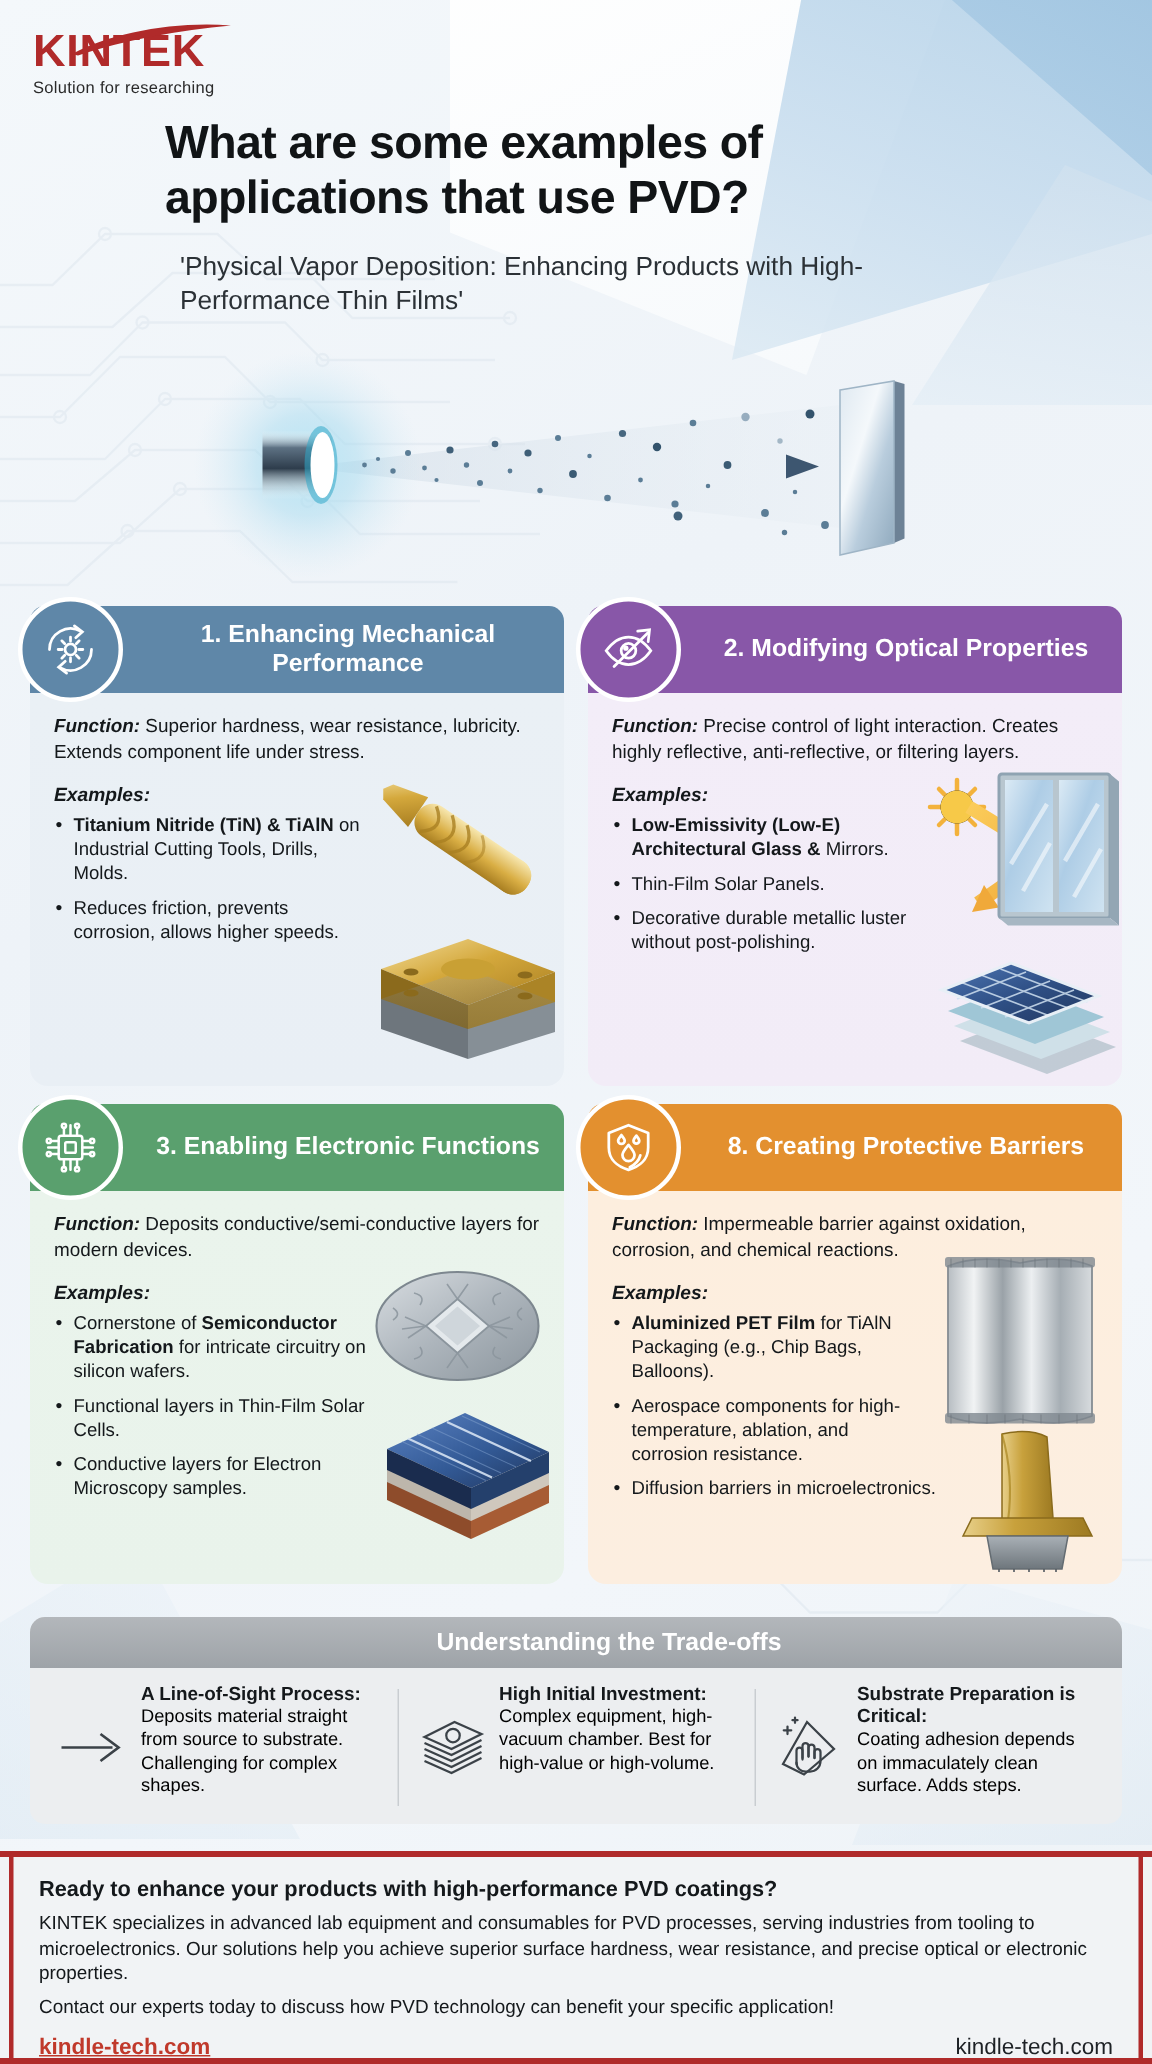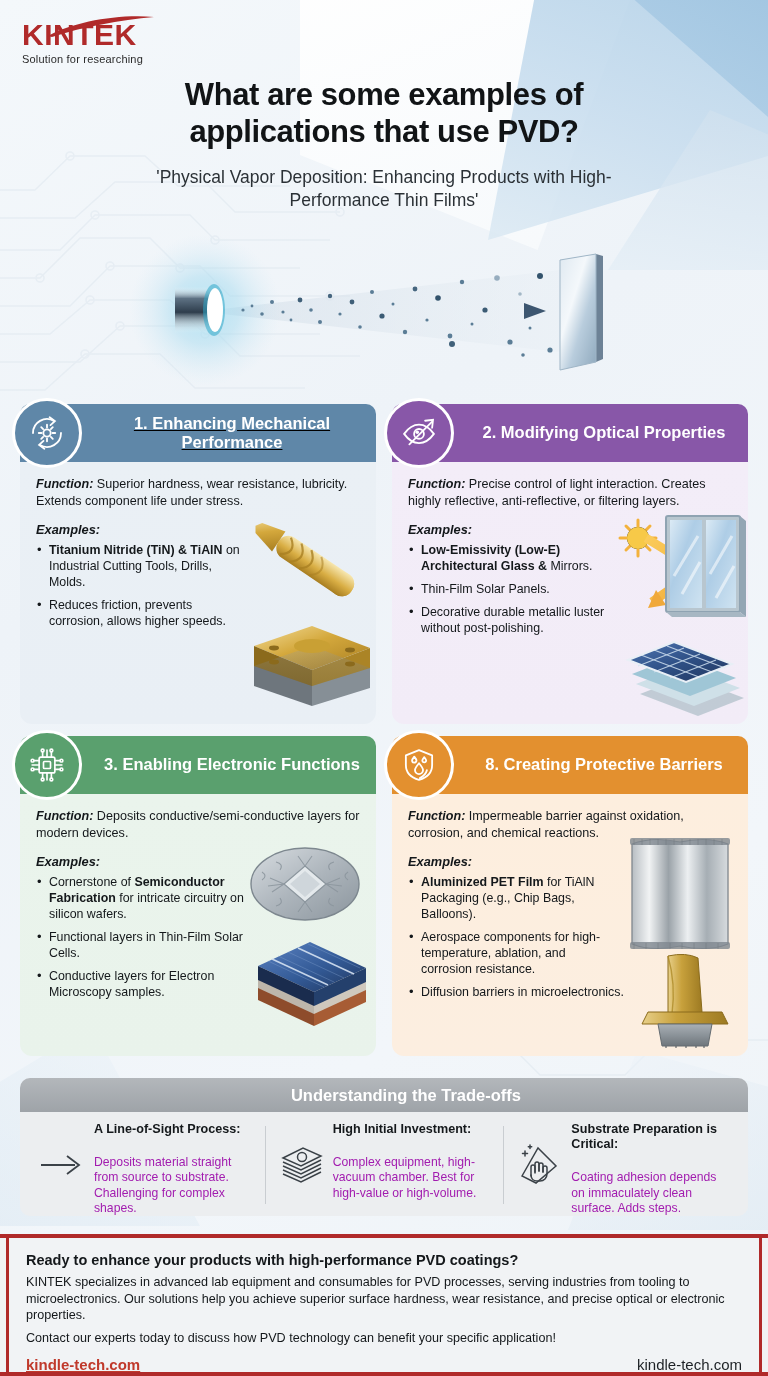--- a/index.html
+++ b/index.html
@@ -60,21 +60,21 @@
   .logo-mark { position: relative; width: 145px; height: 34px; }
   .logo-word {
     font-family: "Liberation Sans", sans-serif;
     font-size: 30px; font-weight: 700; letter-spacing: .5px;
     color: #b02a2a; line-height: 34px;
   }
   .logo-swoosh { position: absolute; left: 24px; top: -2px; }
   .logo-tag {
     font-size: 11px; color: #2a2a2a; margin-top: 1px; letter-spacing: .2px;
   }
-  .title-block { position: absolute; left: 0; right: 0; top: 76px; text-align: center; }
+  .title-block { position: absolute; left: 0; right: 0; top: 76px; text-align: left; }
   .main-title {
     font-size: 31px; font-weight: 700; color: #111416;
     line-height: 1.2; letter-spacing: -0.4px;
     padding: 0 110px;
   }
   .sub-title {
     margin-top: 16px; font-size: 17.5px; color: #2b3136;
     line-height: 1.32; padding: 0 120px; font-weight: 400;
   }
   
@@ -119,21 +119,21 @@
   ul.ex li {
     position: relative; padding-left: 13px; margin-bottom: 7px;
     font-size: 12.4px; line-height: 1.28; color: #14181b;
     max-width: 210px;
   }
   ul.ex li::before {
     content: "\2022"; position: absolute; left: 1px; top: -1px; font-size: 13px;
   }
   ul.ex li b { font-weight: 700; }
   .c1 .badge { background: #5f87a8; }
-  .c1 .card-head { background: #5f87a8; text-decoration: underline; }
+  .c1 .card-head { background: #5f87a8; }
   .c1 .card-body { background: linear-gradient(180deg, #eaf0f5 0%, #e9eff5 100%); }
   .c2 .badge { background: #8857a8; }
   .c2 .card-head { background: #8857a8; }
   .c2 .card-body { background: linear-gradient(180deg, #f3edf8 0%, #f2ecf7 100%); }
   .c3 .badge { background: #5aa06e; }
   .c3 .card-head { background: #5aa06e; }
   .c3 .card-body { background: linear-gradient(180deg, #eaf4ec 0%, #e9f3eb 100%); }
   .c4 .badge { background: #e3902f; }
   .c4 .card-head { background: #e3902f; }
   .c4 .card-body { background: linear-gradient(180deg, #fdeede 0%, #fceee0 100%); }
@@ -150,21 +150,21 @@
   }
   .to-head h4 { font-size: 16.5px; font-weight: 700; color: #ffffff; }
   .to-cols { display: flex; height: 104px; padding: 10px 6px 8px 6px; }
   .to-col { flex: 1; display: flex; gap: 6px; padding: 0 10px; position: relative; }
   .to-col + .to-col::before {
     content: ""; position: absolute; left: 0; top: 4px; bottom: 4px;
     width: 1px; background: #c9cdd1;
   }
   .to-icon { width: 52px; flex: 0 0 52px; display: flex; align-items: center; justify-content: center; }
   .to-text h5 { font-size: 12.6px; font-weight: 700; color: #14181b; line-height: 1.2; }
-  .to-text p { font-size: 12.2px; color: #a21caf; line-height: 1.26; margin-top: 18px; }
+  .to-text p { font-size: 12.2px; color: #000000; line-height: 1.26; margin-top: 0; }
   
   .cta {
     position: absolute; left: 0; bottom: 0; width: 768px; height: 142px;
     background: #f1f3f5;
     border-top: 4px solid #b02a2a;
     border-bottom: 4px solid #b02a2a;
     padding: 14px 26px 0 26px;
   }
   .cta::before {
     content: ""; position: absolute; left: 6px; top: 0; bottom: 0; width: 3px; background: #b02a2a;

